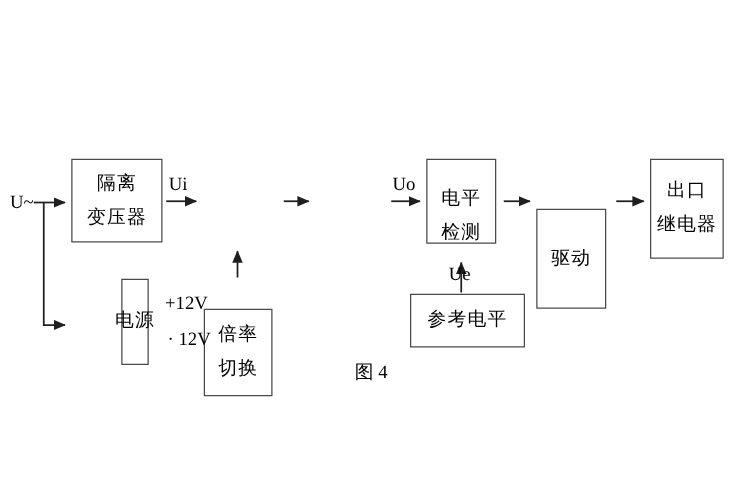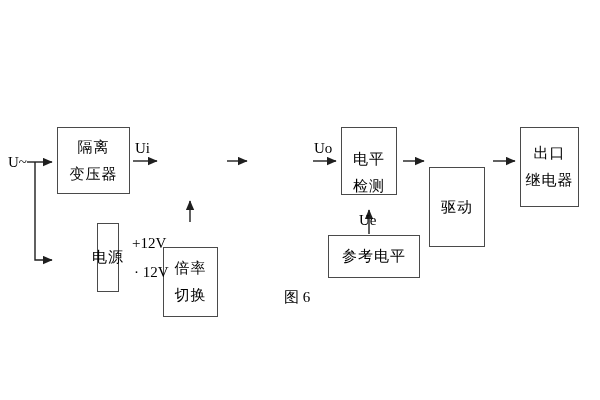--- a/index.html
+++ b/index.html
@@ -89,15 +89,15 @@
     <span>参考电平</span>
   </div>
 
   <div class="siglabel" id="l-input">U~</div>
   <div class="siglabel" id="l-ui">Ui</div>
   <div class="siglabel" id="l-uo">Uo</div>
   <div class="siglabel" id="l-ue">Ue</div>
   <div class="siglabel" id="l-p12">+12V</div>
   <div class="siglabel" id="l-n12">· 12V</div>
 
-  <div id="caption">图 6</div>
+  <div id="caption">图 4</div>
 
 </div>
 
 </body></html>

